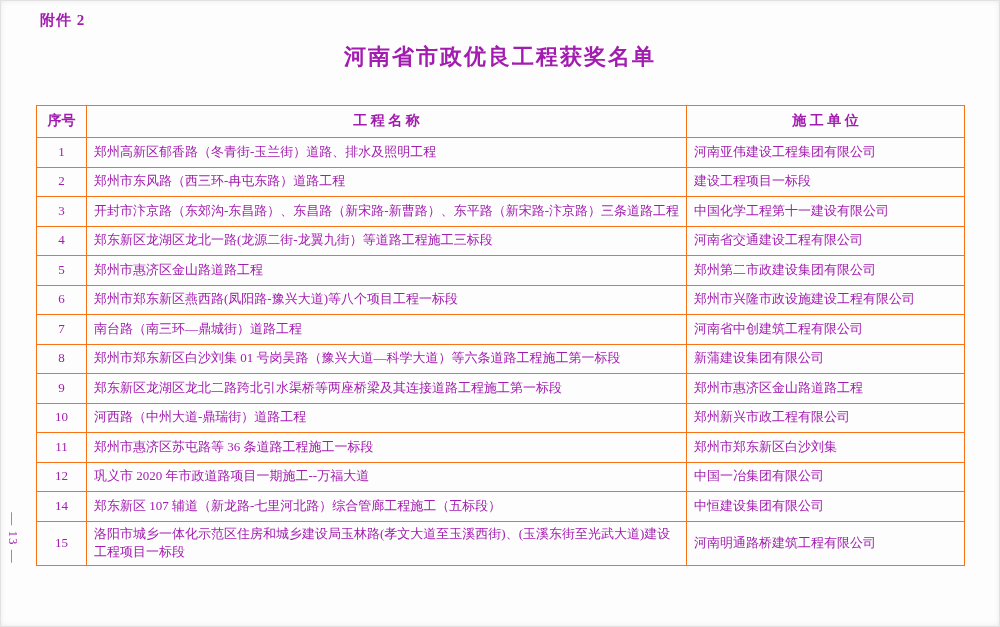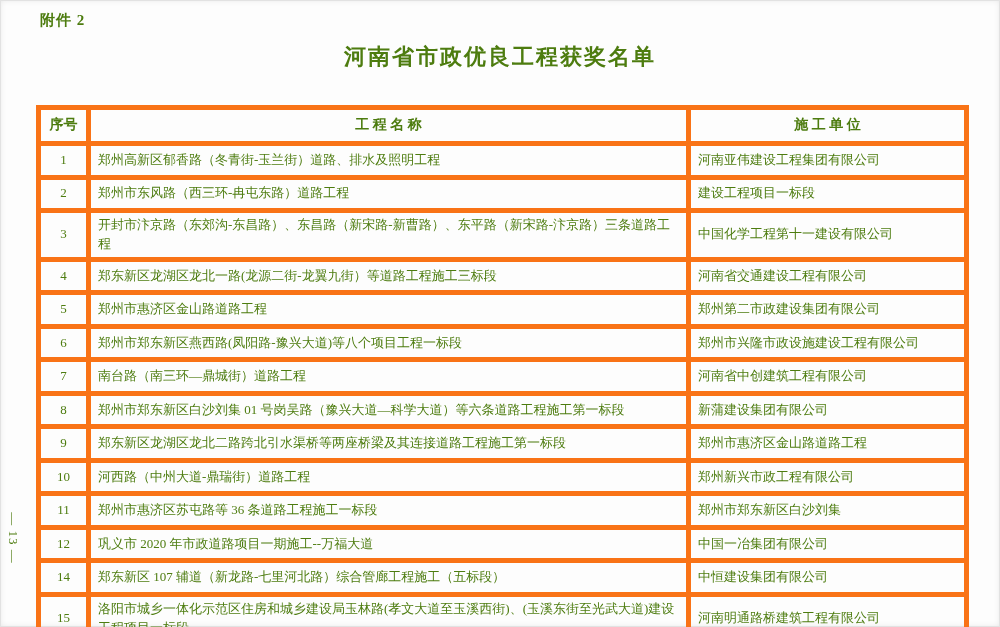--- a/index.html
+++ b/index.html
@@ -9,21 +9,21 @@
     height: 627px;
     background: #ffffff;
   }
   .page {
     position: relative;
     width: 1000px;
     height: 627px;
     background: #fdfdfd;
     box-shadow: inset 0 0 0 1px #e2e2e2, inset 0 0 6px rgba(0,0,0,0.10);
     font-family: "Liberation Serif", "DejaVu Serif", serif;
-    color: #4d7c0f;
+    color: #a21caf;
     overflow: hidden;
   }
   .attachment {
     position: absolute;
     top: 11px;
     left: 40px;
     font-size: 15px;
     font-weight: bold;
     letter-spacing: 1px;
   }
@@ -57,21 +57,21 @@
   }
   table.awards {
     position: absolute;
     left: 36px;
     top: 105px;
     width: 928px;
     border-collapse: collapse;
     table-layout: fixed;
   }
   table.awards th, table.awards td {
-    border: 5px solid #f97316;
+    border: 1px solid #f97316;
     padding: 3px 7px;
     font-size: 13px;
     line-height: 1.45;
     vertical-align: middle;
     word-break: break-all;
   }
   table.awards th {
     height: 25px;
     font-size: 14px;
     font-weight: bold;

